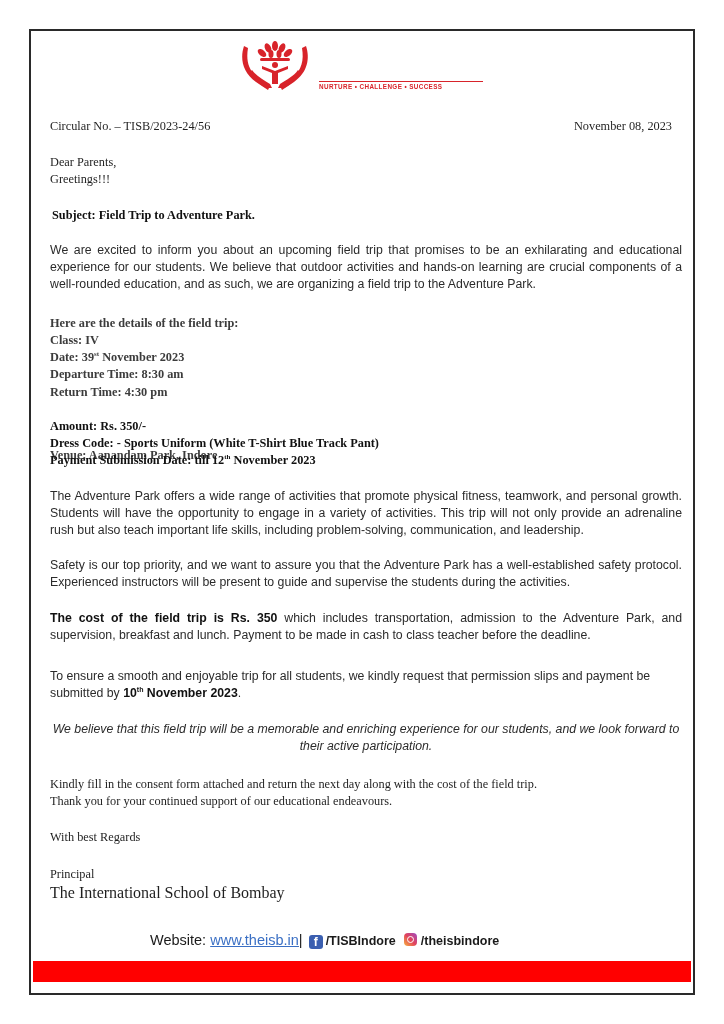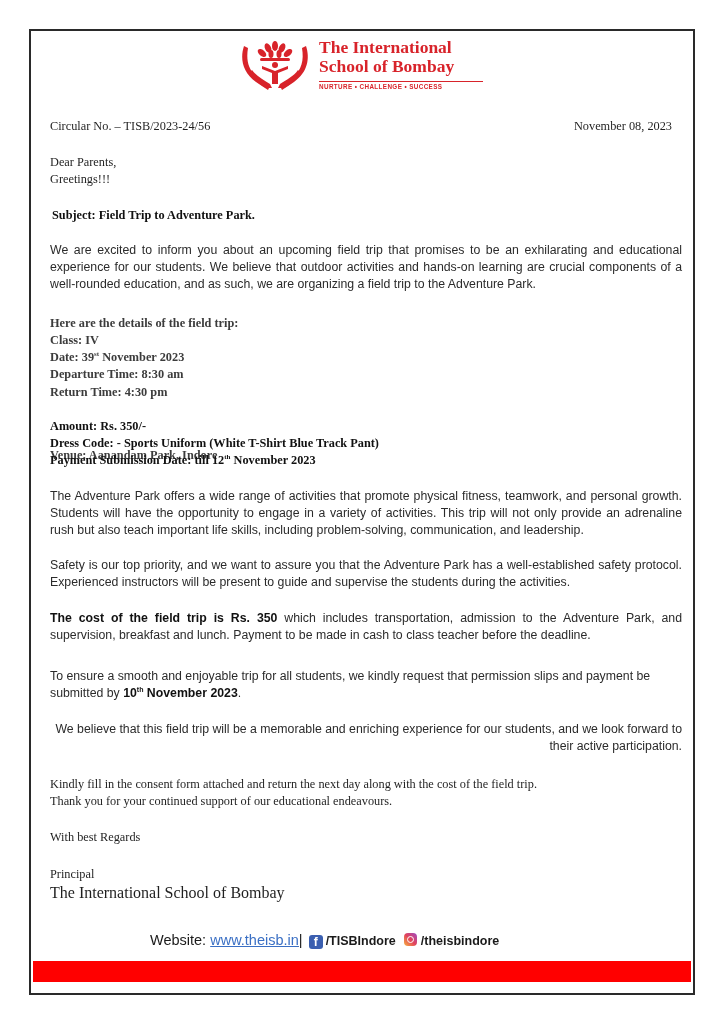--- a/index.html
+++ b/index.html
@@ -49,24 +49,20 @@
       <ellipse cx="50" cy="13" rx="3" ry="5" transform="rotate(50 50 13)"></ellipse>
       <ellipse cx="33" cy="14" rx="2.5" ry="4"></ellipse>
       <ellipse cx="41" cy="14" rx="2.5" ry="4"></ellipse>
       <rect x="22" y="18" width="30" height="3" rx="1.5"></rect>
       <circle cx="37" cy="25" r="3"></circle>
       <path d="M24 26 L37 31 L50 26 L50 29 L40 33 L40 44 L34 44 L34 33 L24 29 Z"></path>
       <path d="M14 30 C18 36 26 40 32 44 L34 48 L28 48 C20 44 14 38 12 32 Z"></path>
       <path d="M60 30 C56 36 48 40 42 44 L40 48 L46 48 C54 44 60 38 62 32 Z"></path>
     </g>
   </svg>
-  <div class="logo-title">
-    <div>The International</div>
-    <div>School of Bombay</div>
-  </div>
   <div class="logo-tag">NURTURE  •  CHALLENGE  •  SUCCESS</div>
 </div>
 
 <div class="txt" style="left:50px; top:118px;">Circular No. – TISB/2023-24/56</div>
 <div class="txt" style="right:52px; top:118px;">November 08, 2023</div>
 
 <div class="txt" style="left:50px; top:154px;">Dear Parents,</div>
 <div class="txt" style="left:50px; top:171px;">Greetings!!!</div>
 
 <div class="txt b" style="left:52px; top:207px;">Subject: Field Trip to Adventure Park.</div>
@@ -83,21 +79,21 @@
 <div class="txt b" style="left:50px; top:435px;">Dress Code: - Sports Uniform (White T-Shirt Blue Track Pant)</div>
 <div class="txt b" style="left:50px; top:452px;"><span>Payment Submission Date: till 12</span><sup>th</sup><span> November 2023</span></div>
 
 <div class="para" style="top:488px;">The Adventure Park offers a wide range of activities that promote physical fitness, teamwork, and personal growth. Students will have the opportunity to engage in a variety of activities. This trip will not only provide an adrenaline rush but also teach important life skills, including problem-solving, communication, and leadership.</div>
 <div class="para" style="top:557px;">Safety is our top priority, and we want to assure you that the Adventure Park has a well-established safety protocol. Experienced instructors will be present to guide and supervise the students during the activities.</div>
 
 <div class="para" style="top:610px;"><span class="b">The cost of the field trip is Rs. 350</span><span> which includes transportation, admission to the Adventure Park, and supervision, breakfast and lunch. Payment to be made in cash to class teacher before the deadline.</span></div>
 
 <div class="para" style="top:668px; text-align:left;"><span>To ensure a smooth and enjoyable trip for all students, we kindly request that permission slips and payment be submitted by </span><span class="b"><span>10</span><sup>th</sup><span> November 2023</span></span><span>.</span></div>
 
-<div class="para" style="top:721px; text-align:right;">We believe that this field trip will be a memorable and enriching experience for our students, and we look forward to their active participation.</div>
+<div class="para" style="top:721px; text-align:center;font-style:italic;">We believe that this field trip will be a memorable and enriching experience for our students, and we look forward to their active participation.</div>
 
 <div class="txt" style="left:50px; top:776px;">Kindly fill in the consent form attached and return the next day along with the cost of the field trip.</div>
 <div class="txt" style="left:50px; top:793px;">Thank you for your continued support of our educational endeavours.</div>
 
 <div class="txt" style="left:50px; top:829px;">With best Regards</div>
 <div class="txt" style="left:50px; top:866px;">Principal</div>
 <div class="txt" style="left:50px; top:884px; font-size:16px;">The International School of Bombay</div>
 
 <div class="footer">
   <span>Website: </span><a>www.theisb.in</a><span style="text-decoration:underline;">|</span><span class="fb-icon">f</span><span class="handle">/TISBIndore</span><span class="ig-icon"></span><span class="handle">/theisbindore</span>

